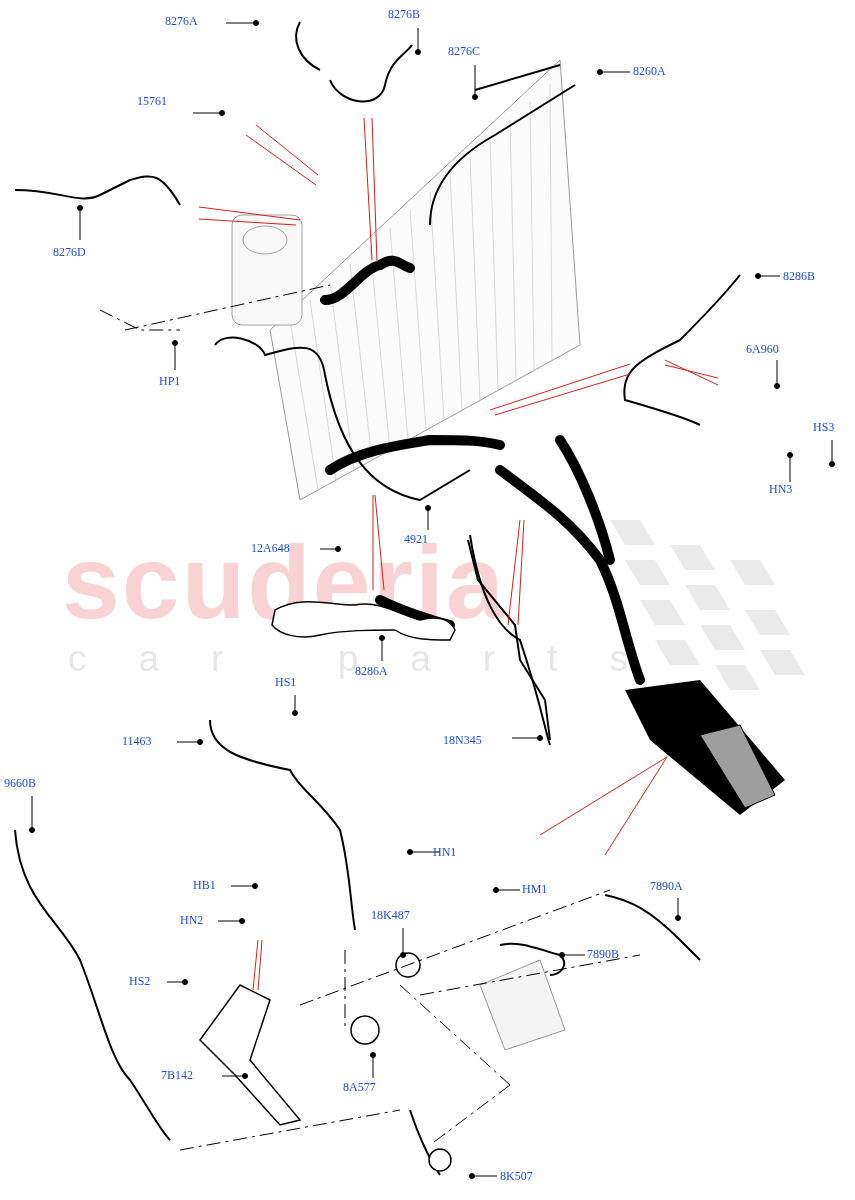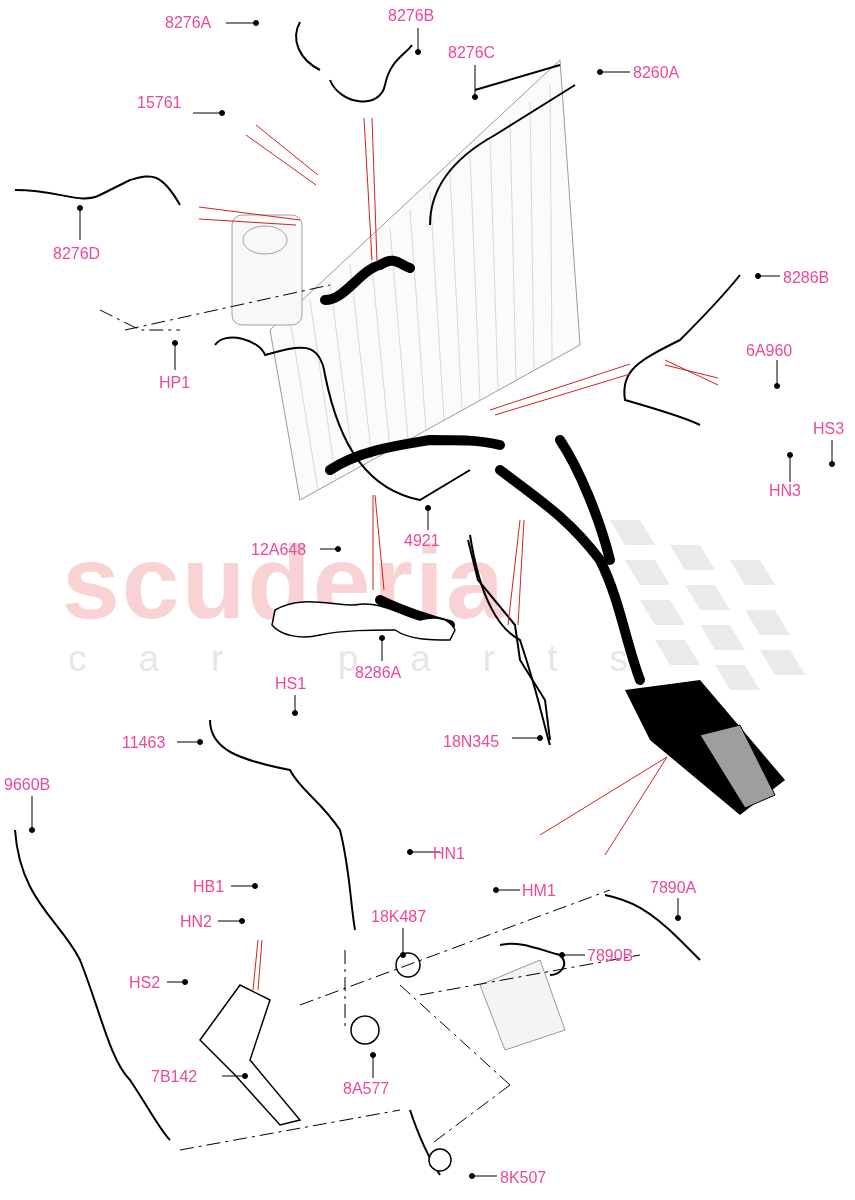--- a/index.html
+++ b/index.html
@@ -1,20 +1,20 @@
 <!DOCTYPE html>
 <html><head>
 <meta charset="utf-8">
 <style>
   html, body { margin: 0; padding: 0; background: #ffffff; }
   #canvas { position: relative; width: 855px; height: 1200px; overflow: hidden; background: #ffffff; font-family: "Liberation Sans", sans-serif; }
   #diagram { position: absolute; left: 0; top: 0; width: 855px; height: 1200px; }
   .wm-main { position: absolute; left: 62px; top: 530px; font-family: "Liberation Sans", sans-serif; font-weight: bold; font-size: 104px; color: #f9d3d3; letter-spacing: 2px; line-height: 1; }
   .wm-sub { position: absolute; left: 68px; top: 640px; font-family: "Liberation Sans", sans-serif; font-size: 37px; color: #e6e6e6; letter-spacing: 52px; line-height: 1; }
-  .callout { position: absolute; font-family: Liberation Sans, sans-serif; font-size: 16px; color: #ec4899; line-height: 1; white-space: nowrap; cursor: pointer; }
+  .callout { position: absolute; font-family: Liberation Serif, serif; font-size: 12px; color: #1d4ed8; line-height: 1; white-space: nowrap; cursor: pointer; }
 </style>
 </head>
 <body>
 
 <div id="canvas">
 
   <div class="wm-main">scuderia</div>
   <div class="wm-sub">car parts</div>
 
   <svg id="diagram" viewBox="0 0 855 1200" xmlns="http://www.w3.org/2000/svg">
@@ -222,17 +222,17 @@
   <span class="callout" style="left:443px;top:734px">18N345</span>
   <span class="callout" style="left:4px;top:777px">9660B</span>
   <span class="callout" style="left:433px;top:846px">HN1</span>
   <span class="callout" style="left:193px;top:879px">HB1</span>
   <span class="callout" style="left:522px;top:883px">HM1</span>
   <span class="callout" style="left:650px;top:880px">7890A</span>
   <span class="callout" style="left:371px;top:909px">18K487</span>
   <span class="callout" style="left:180px;top:914px">HN2</span>
   <span class="callout" style="left:587px;top:948px">7890B</span>
   <span class="callout" style="left:129px;top:975px">HS2</span>
-  <span class="callout" style="left:151px;top:1069px">7B142</span>
+  <span class="callout" style="left:161px;top:1069px">7B142</span>
   <span class="callout" style="left:343px;top:1081px">8A577</span>
   <span class="callout" style="left:500px;top:1170px">8K507</span>
 
 </div>
 
 </body></html>

